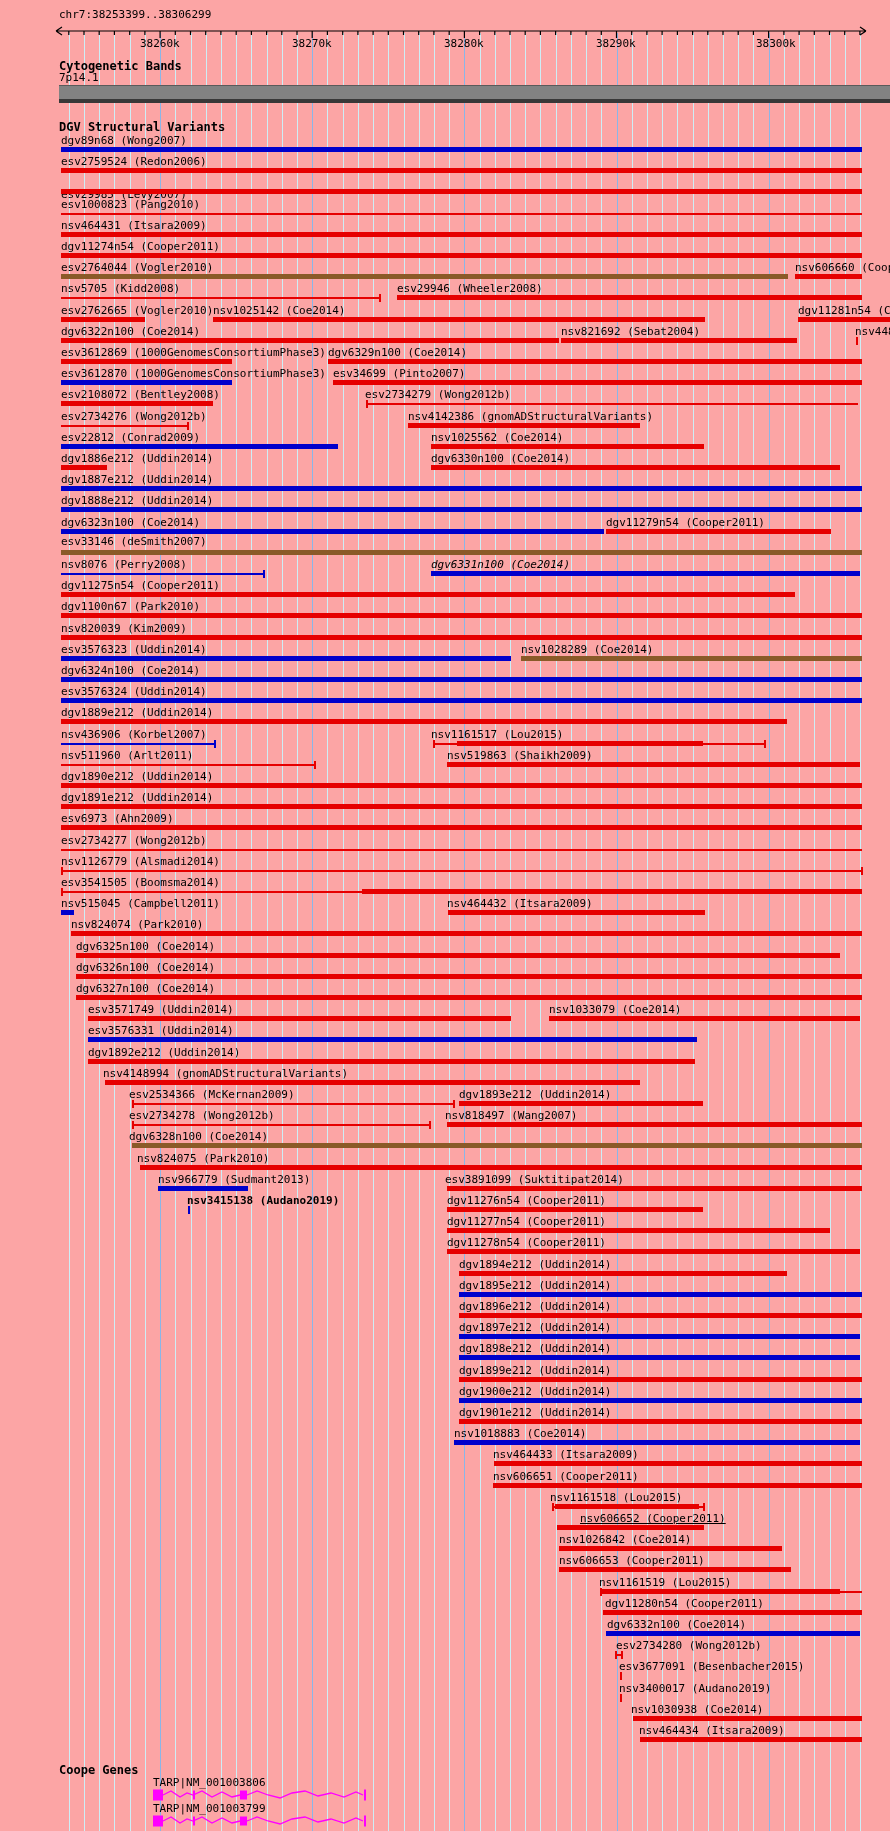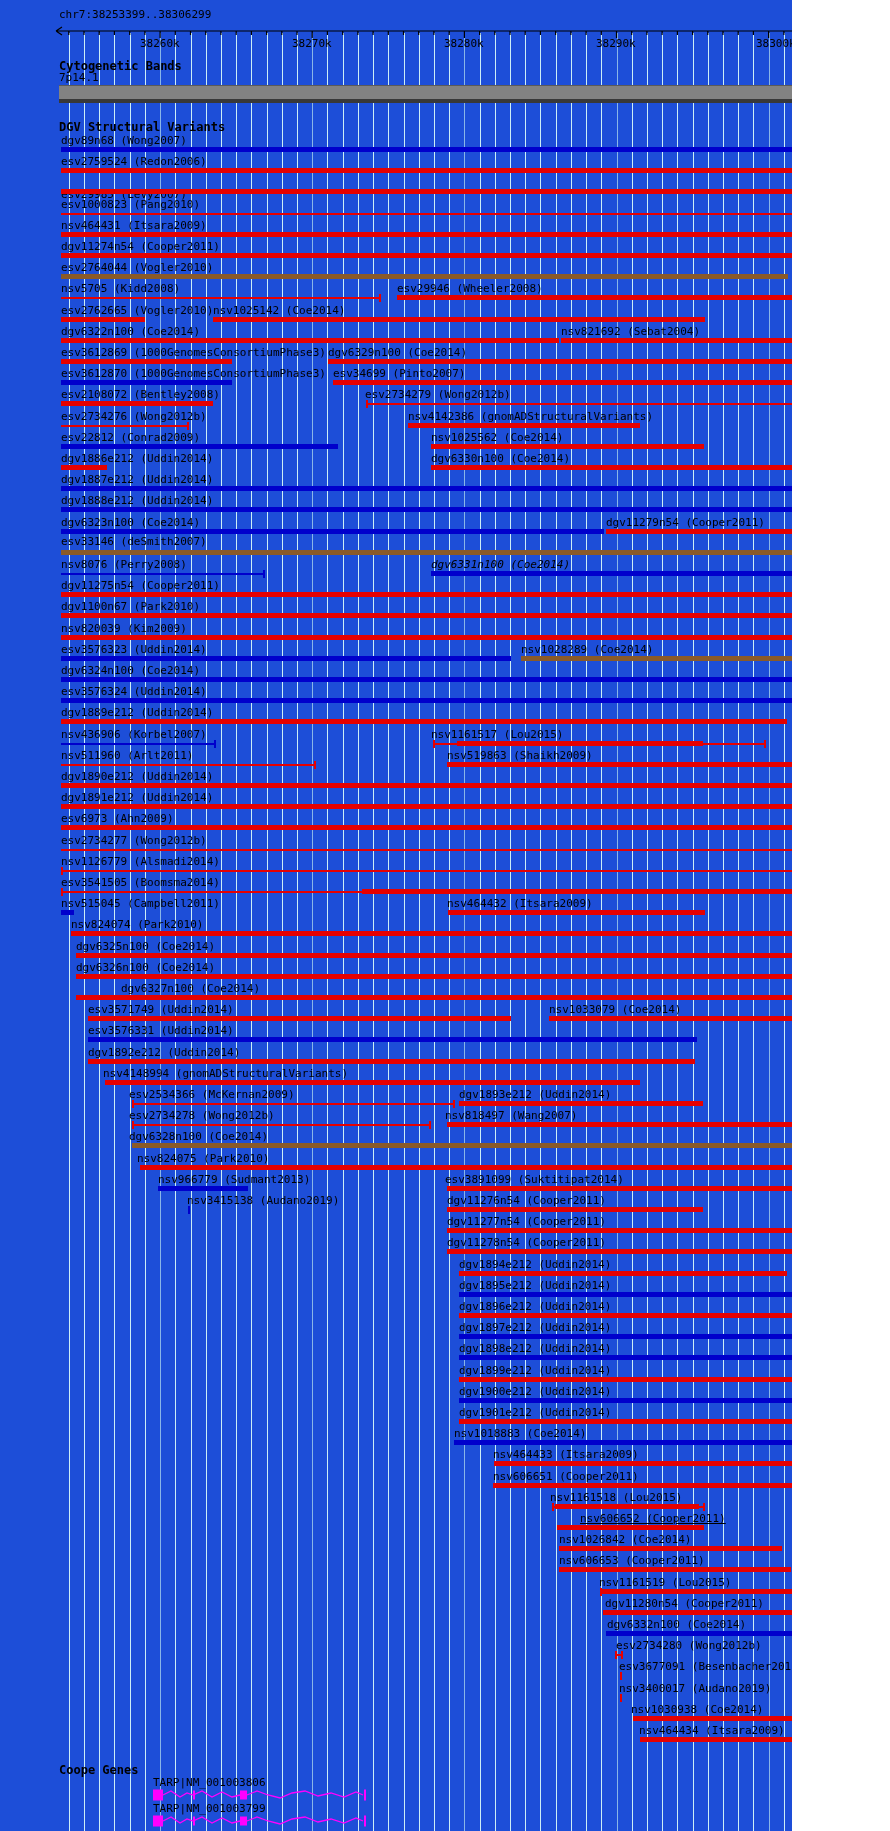--- a/index.html
+++ b/index.html
@@ -1,17 +1,17 @@
 <!DOCTYPE html>
 <html><head>
 <meta charset="utf-8">
 <style>
   html,body{margin:0;padding:0;background:#fff;}
-  #canvas{position:relative;width:752px;height:1831px;background:#1d4ed8;overflow:hidden;
-          font-family:"DejaVu Sans Mono",monospace;padding-left:40px;}
+  #canvas{position:relative;width:890px;height:1831px;background:#fca5a5;overflow:hidden;
+          font-family:"DejaVu Sans Mono",monospace;}
   .lbl{position:absolute;font:11px/11px "DejaVu Sans Mono",monospace;color:#000;white-space:nowrap;}
   .hdr{position:absolute;font:bold 12px/12px "DejaVu Sans Mono",monospace;color:#000;white-space:nowrap;}
   .grid{position:absolute;top:33px;width:1px;height:1798px;}
   .shape{position:absolute;}
   .band{position:absolute;left:59px;width:831px;top:85px;height:13px;background:#828282;
         border-top:1px solid #5a5a5a;}
   .band-edge{position:absolute;left:59px;width:831px;top:99px;height:4px;background:#383838;}
   svg{position:absolute;overflow:visible;}
 </style>
 </head>
@@ -212,21 +212,21 @@
       <div class="lbl" style="left: 61px; top: 898.2px;">nsv515045 (Campbell2011)</div>
       <div class="shape" style="left: 61px; top: 910.2px; width: 13px; height: 5px; background: rgb(0, 0, 204);"></div>
       <div class="lbl" style="left: 447px; top: 898.2px;">nsv464432 (Itsara2009)</div>
       <div class="shape" style="left: 448px; top: 910.2px; width: 257px; height: 5px; background: rgb(230, 0, 0);"></div>
       <div class="lbl" style="left: 71px; top: 919.4px;">nsv824074 (Park2010)</div>
       <div class="shape" style="left: 71px; top: 931.4px; width: 791px; height: 5px; background: rgb(230, 0, 0);"></div>
       <div class="lbl" style="left: 76px; top: 940.6px;">dgv6325n100 (Coe2014)</div>
       <div class="shape" style="left: 76px; top: 952.6px; width: 764px; height: 5px; background: rgb(230, 0, 0);"></div>
       <div class="lbl" style="left: 76px; top: 961.8px;">dgv6326n100 (Coe2014)</div>
       <div class="shape" style="left: 76px; top: 973.8px; width: 786px; height: 5px; background: rgb(230, 0, 0);"></div>
-      <div class="lbl" style="left: 76px; top: 983px; margin-left: 45px;">dgv6327n100 (Coe2014)</div>
+      <div class="lbl" style="left: 76px; top: 983px;">dgv6327n100 (Coe2014)</div>
       <div class="shape" style="left: 76px; top: 995px; width: 786px; height: 5px; background: rgb(230, 0, 0);"></div>
       <div class="lbl" style="left: 88px; top: 1004.2px;">esv3571749 (Uddin2014)</div>
       <div class="shape" style="left: 88px; top: 1016.2px; width: 423px; height: 5px; background: rgb(230, 0, 0);"></div>
       <div class="lbl" style="left: 549px; top: 1004.2px;">nsv1033079 (Coe2014)</div>
       <div class="shape" style="left: 549px; top: 1016.2px; width: 311px; height: 5px; background: rgb(230, 0, 0);"></div>
       <div class="lbl" style="left: 88px; top: 1025.4px;">esv3576331 (Uddin2014)</div>
       <div class="shape" style="left: 88px; top: 1037.4px; width: 609px; height: 5px; background: rgb(0, 0, 204);"></div>
       <div class="lbl" style="left: 88px; top: 1046.6px;">dgv1892e212 (Uddin2014)</div>
       <div class="shape" style="left: 88px; top: 1058.6px; width: 607px; height: 5px; background: rgb(230, 0, 0);"></div>
       <div class="lbl" style="left: 103px; top: 1067.8px;">nsv4148994 (gnomADStructuralVariants)</div>
@@ -244,21 +244,21 @@
       <div class="lbl" style="left: 445px; top: 1110.2px;">nsv818497 (Wang2007)</div>
       <div class="shape" style="left: 447px; top: 1122.2px; width: 415px; height: 5px; background: rgb(230, 0, 0);"></div>
       <div class="lbl" style="left: 129px; top: 1131.4px;">dgv6328n100 (Coe2014)</div>
       <div class="shape" style="left: 132px; top: 1143.4px; width: 730px; height: 5px; background: rgb(138, 90, 40);"></div>
       <div class="lbl" style="left: 137px; top: 1152.6px;">nsv824075 (Park2010)</div>
       <div class="shape" style="left: 140px; top: 1164.6px; width: 722px; height: 5px; background: rgb(230, 0, 0);"></div>
       <div class="lbl" style="left: 158px; top: 1173.8px;">nsv966779 (Sudmant2013)</div>
       <div class="shape" style="left: 158px; top: 1185.8px; width: 90px; height: 5px; background: rgb(0, 0, 204);"></div>
       <div class="lbl" style="left: 445px; top: 1173.8px;">esv3891099 (Suktitipat2014)</div>
       <div class="shape" style="left: 447px; top: 1185.8px; width: 415px; height: 5px; background: rgb(230, 0, 0);"></div>
-      <div class="lbl" style="left: 187px; top: 1195px;">nsv3415138 (Audano2019)</div>
+      <div class="lbl" style="left: 187px; top: 1195px; font-weight: bold;">nsv3415138 (Audano2019)</div>
       <div class="shape" style="left: 188px; top: 1206px; width: 2px; height: 8px; background: rgb(0, 0, 204);"></div>
       <div class="lbl" style="left: 447px; top: 1195px;">dgv11276n54 (Cooper2011)</div>
       <div class="shape" style="left: 447px; top: 1207px; width: 256px; height: 5px; background: rgb(230, 0, 0);"></div>
       <div class="lbl" style="left: 447px; top: 1216.2px;">dgv11277n54 (Cooper2011)</div>
       <div class="shape" style="left: 447px; top: 1228.2px; width: 383px; height: 5px; background: rgb(230, 0, 0);"></div>
       <div class="lbl" style="left: 447px; top: 1237.4px;">dgv11278n54 (Cooper2011)</div>
       <div class="shape" style="left: 447px; top: 1249.4px; width: 413px; height: 5px; background: rgb(230, 0, 0);"></div>
       <div class="lbl" style="left: 459px; top: 1258.6px;">dgv1894e212 (Uddin2014)</div>
       <div class="shape" style="left: 459px; top: 1270.6px; width: 328px; height: 5px; background: rgb(230, 0, 0);"></div>
       <div class="lbl" style="left: 459px; top: 1279.8px;">dgv1895e212 (Uddin2014)</div>

